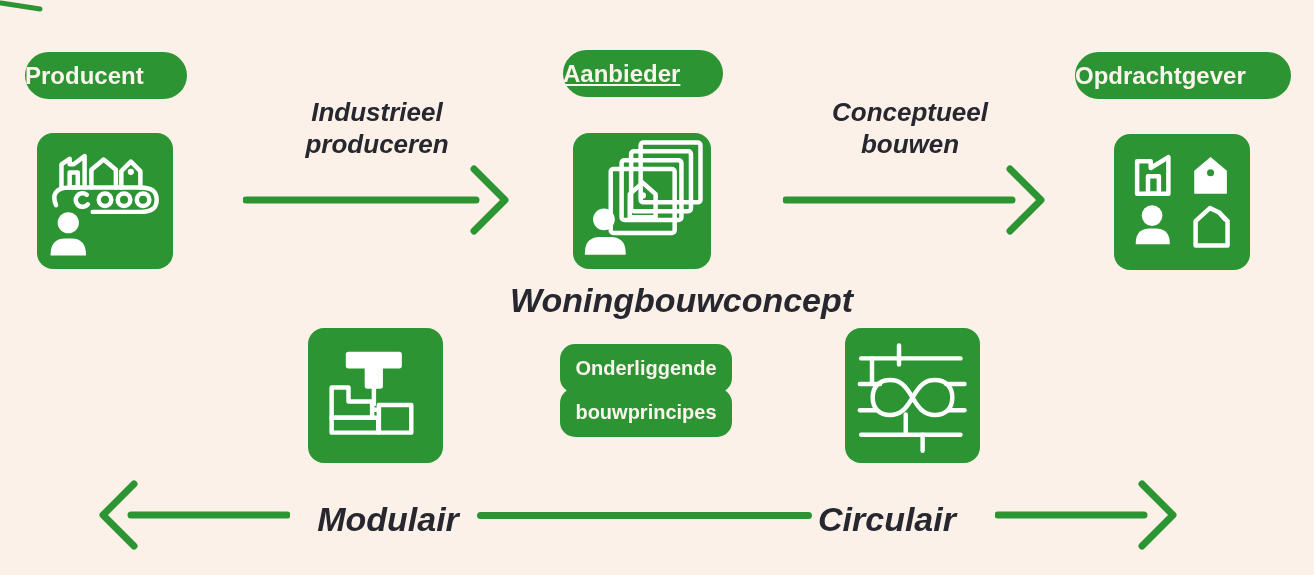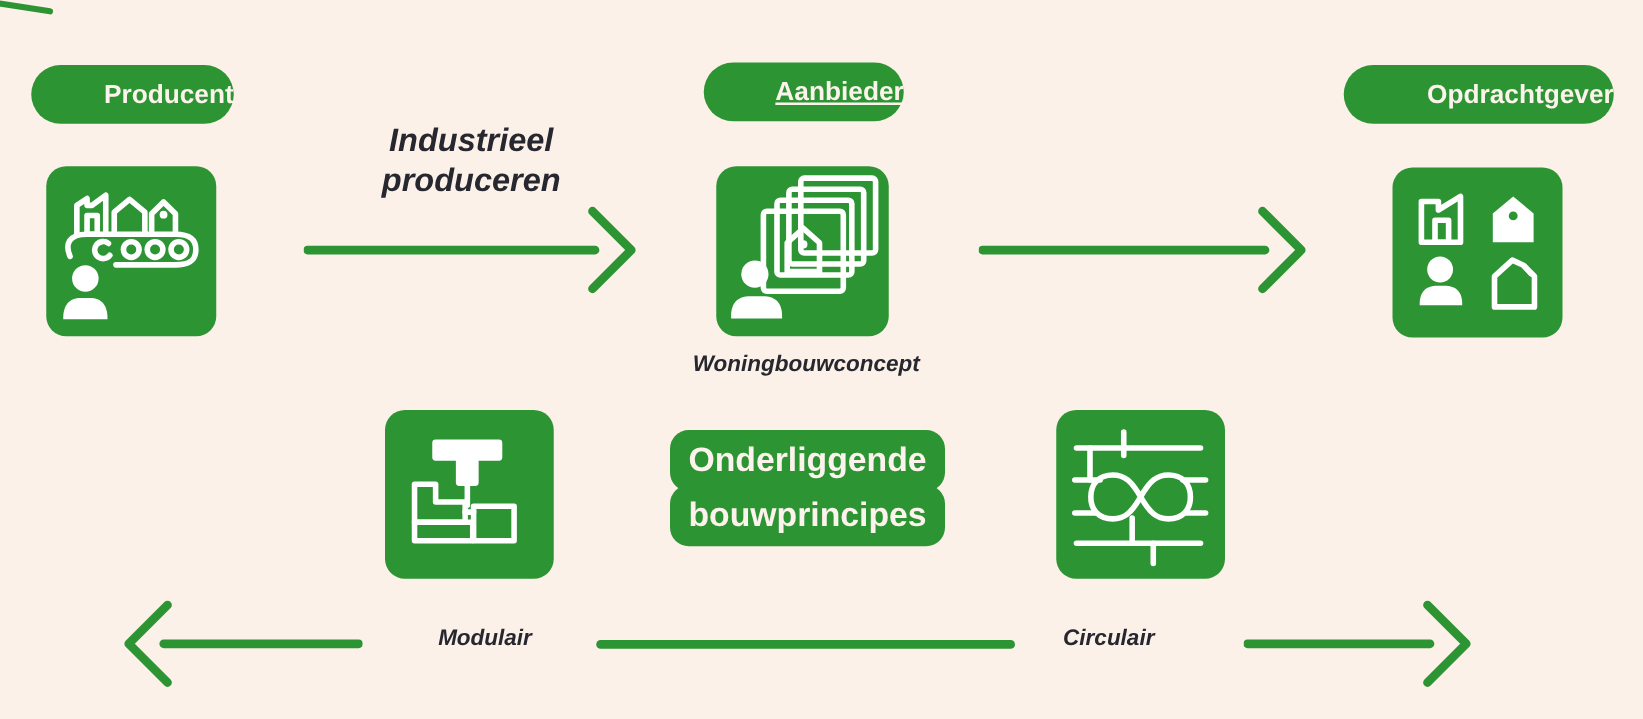--- a/index.html
+++ b/index.html
@@ -9,51 +9,51 @@
     --pill_text:#FCF3EC;
     --icon_white:#FFFFFF;
   }
   html,body{margin:0;padding:0;background:var(--background);}
   .canvas{
     position:relative;width:1314px;height:575px;overflow:hidden;
     background:var(--background);
     font-family:"Liberation Sans", sans-serif;
   }
   .pill{
-    position:absolute;display:flex;align-items:center;justify-content:flex-end;
+    position:absolute;display:flex;align-items:center;justify-content:flex-start;
     background:var(--green);color:var(--pill_text);
-    border-radius:24px;font-weight:700;font-size:21px;height:47px;
+    border-radius:24px;font-weight:700;font-size:24px;height:47px;
   }
   .tile{
     position:absolute;background:var(--green);border-radius:16px;
   }
   .tile svg{display:block;width:100%;height:100%;}
   .process-label{
     position:absolute;text-align:center;font-style:italic;font-weight:600;
     font-size:26px;line-height:1.22;color:var(--dark_text);
   }
   .caption{
     position:absolute;text-align:center;font-style:italic;font-weight:600;
-    font-size:18px;color:var(--dark_text);
+    font-size:34px;color:var(--dark_text);
   }
   .arrow{position:absolute;}
   .arrow line,.arrow polyline{
     stroke:var(--green);stroke-width:7;fill:none;
     stroke-linecap:round;stroke-linejoin:round;
   }
   .mid-line{
     position:absolute;height:7px;background:var(--green);border-radius:4px;
   }
   .badge{
     position:absolute;display:flex;flex-direction:column;align-items:center;
   }
   .badge-row{
     display:flex;align-items:center;justify-content:center;
     background:var(--green);color:var(--pill_text);
-    border-radius:15px;font-weight:700;font-size:27px;
+    border-radius:15px;font-weight:700;font-size:20px;
     height:49px;padding:0 15px;
   }
   .badge-row + .badge-row{margin-top:-5px;}
   .icon-stroke{stroke:var(--icon_white);fill:none;stroke-width:3.3;stroke-linecap:round;stroke-linejoin:round;}
   .icon-fill{fill:var(--icon_white);stroke:none;}
   .corner-mark{position:absolute;left:0;top:0;}
 
   
   #pill-producent{left:25px;top:52px;width:162px;}
   #tile-producent{left:37px;top:133px;width:136px;height:136px;}
@@ -126,20 +126,22 @@
       <circle class="icon-fill" cx="50.5" cy="46" r="2.4"></circle>
       <circle class="icon-fill" cx="22" cy="63.5" r="8"></circle>
       <path class="icon-fill" d="M8,88 C8,79.5 13,76.5 19,76.5 H27 C33,76.5 38,79.5 38,88 V89.5 H8 Z"></path>
     </svg>
   </div>
   <div class="caption" id="caption-woningbouwconcept">
     <span>Woningbouwconcept</span>
   </div>
 
   <div class="process-label" id="label-conceptueel">
+    <span style="display:block">Conceptueel</span>
+    <span style="display:block">bouwen</span>
   </div>
   <svg class="arrow" id="arrow-conceptueel" width="262" height="86" viewBox="0 0 262 86">
     <line x1="3" y1="43" x2="229" y2="43"></line>
     <polyline points="227,12 258,43 227,74"></polyline>
   </svg>
 
   <div class="pill" id="pill-opdrachtgever">
     <span>Opdrachtgever</span>
   </div>
   <div class="tile" id="tile-opdrachtgever">

